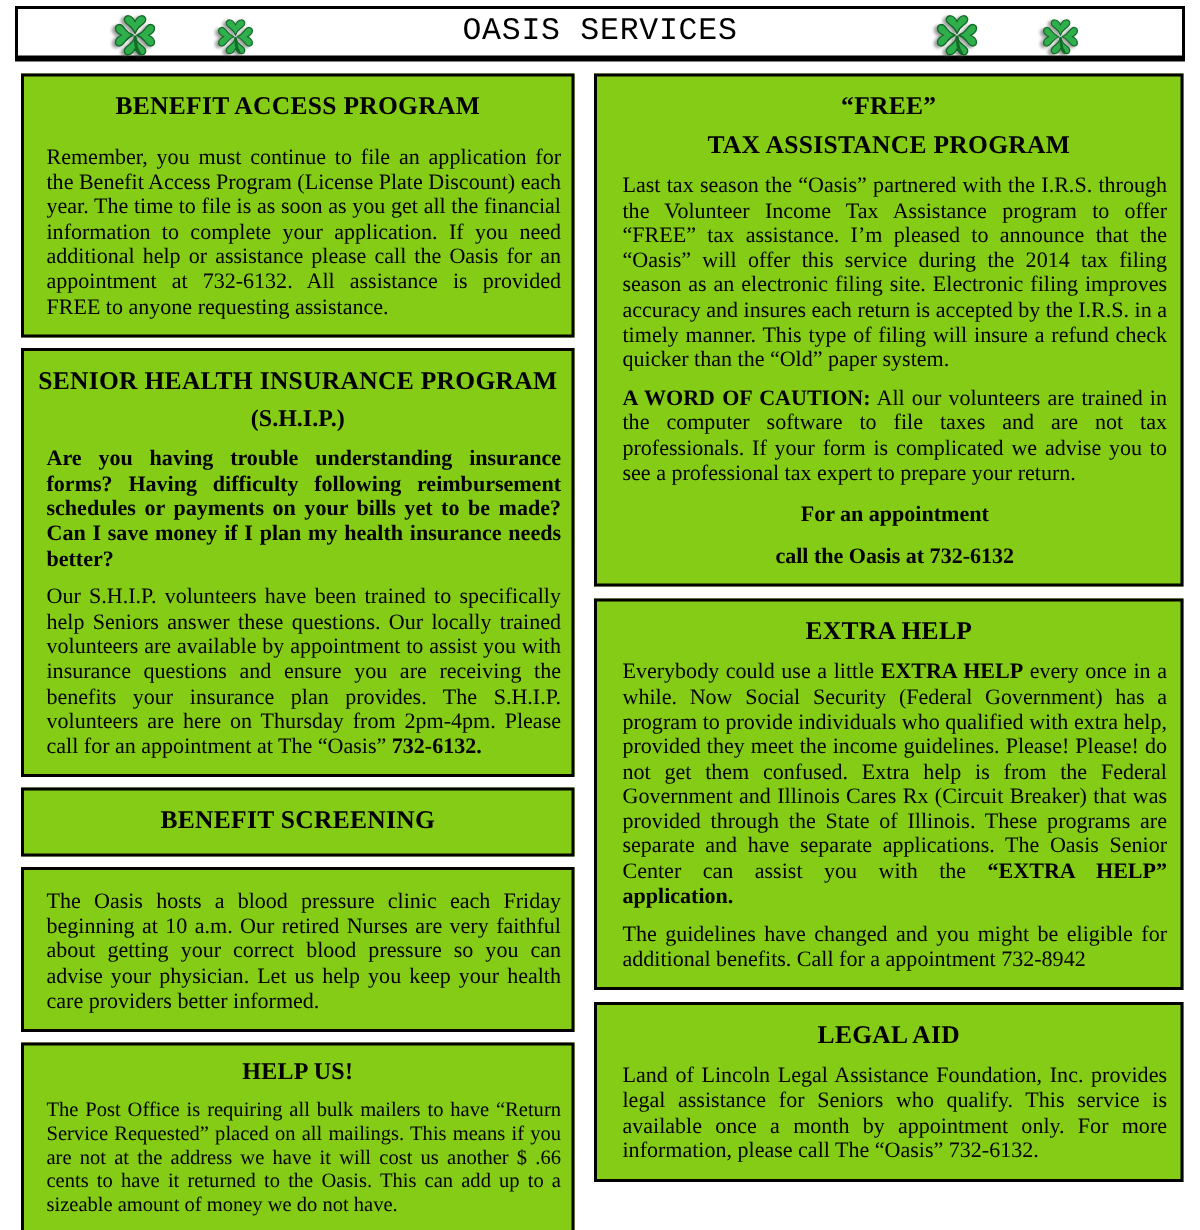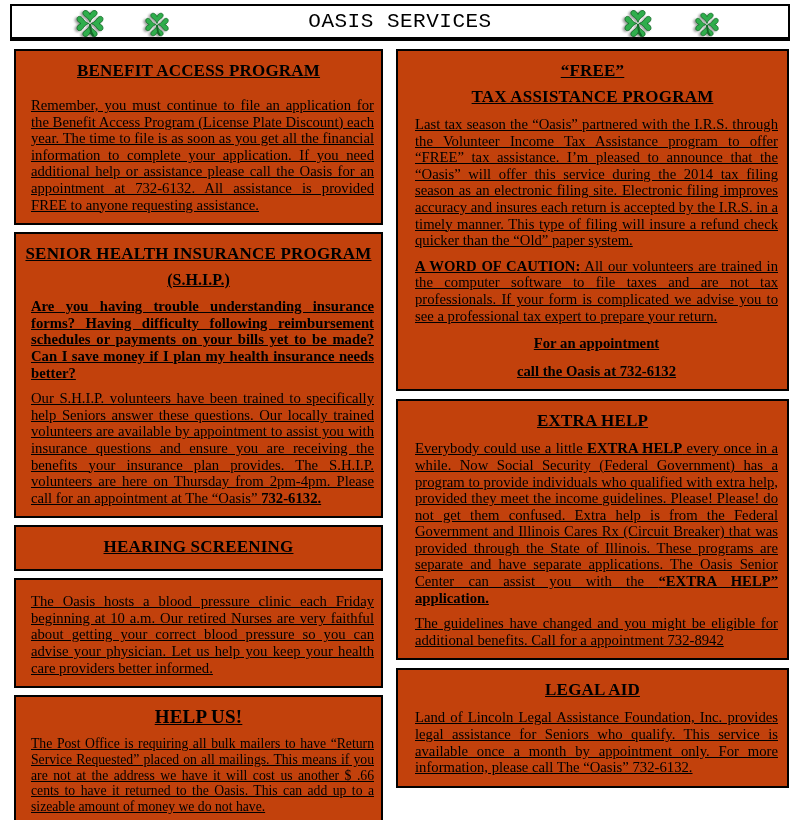--- a/index.html
+++ b/index.html
@@ -33,22 +33,21 @@
 
   
   main { display: flex; margin: 8px 11px 0 14px; gap: 13px; }
   .col-left  { width: 369px; flex: 0 0 369px; }
   .col-right { width: 393px; flex: 0 0 393px; }
 
   .box {
     border: 2px solid #000;
     padding: 4px 7px 10px 7px;
     margin-bottom: 7px;
-    background: #c2410c;
-    text-decoration: underline;
+    background: #84cc16;
   }
   .col-right .box { margin-bottom: 8px; padding: 4px 9px 10px 9px; }
 
   .box h2 {
     text-align: center;
     font-size: 17px;
     font-weight: bold;
     margin: 6px 0 2px 0;
     letter-spacing: 0.2px;
   }
@@ -74,21 +73,21 @@
   .center-bold {
     text-align: center !important;
     font-weight: bold;
     margin-top: 11px !important;
   }
 
   
   .title-extra { font-size: 21px; margin-top: 5px; }
 
   
-  .box-helpus h2 { font-size: 19px; margin-top: 5px; }
+  .box-helpus h2 { font-size: 16px; margin-top: 5px; }
   .box-helpus p  { font-size: 13.7px; line-height: 15.7px; margin-top: 8px; }
   .hidden-defs { position: absolute; width: 0; height: 0; overflow: hidden; }
 </style>
 </head>
 <body>
 
 <svg class="hidden-defs" aria-hidden="true">
   <defs>
     <symbol id="clover" viewBox="0 0 100 100">
       <g fill="#2fae4c" stroke="#146b28" stroke-width="3" stroke-linejoin="round">
@@ -138,21 +137,21 @@
       </section>
 
       <section class="box">
         <h2>SENIOR HEALTH INSURANCE PROGRAM</h2>
         <div class="subtitle">(S.H.I.P.)</div>
         <p><span class="bold">Are you having trouble understanding insurance forms?  Having difficulty following reimbursement schedules or payments on your bills yet to be made?  Can I save money if I plan my health insurance needs better?</span></p>
         <p><span>Our S.H.I.P. volunteers have been trained to specifically help Seniors answer these questions.  Our locally trained volunteers are available by appointment to assist you with insurance questions and ensure you are receiving the benefits your insurance plan provides.  The S.H.I.P. volunteers are here on Thursday from 2pm-4pm.  Please call for an appointment at The “Oasis” </span><span class="bold">732-6132.</span></p>
       </section>
 
       <section class="box">
-        <h2>HEARING SCREENING</h2>
+        <h2>BENEFIT SCREENING</h2>
       </section>
 
       <section class="box">
         <p><span>The Oasis hosts a blood pressure clinic each Friday beginning at 10 a.m. Our retired Nurses are very faithful about getting your correct blood pressure so you can advise your physician.  Let us help you keep your health care providers better informed.</span></p>
       </section>
 
       <section class="box box-helpus">
         <h2>HELP US!</h2>
         <p><span>The Post Office is requiring all bulk mailers to have “Return Service Requested” placed on all mailings. This means if you are not at the address we have it will cost us another $ .66 cents to have it returned to the Oasis. This can add up to a sizeable amount of money we do not have. </span></p>
       </section>

